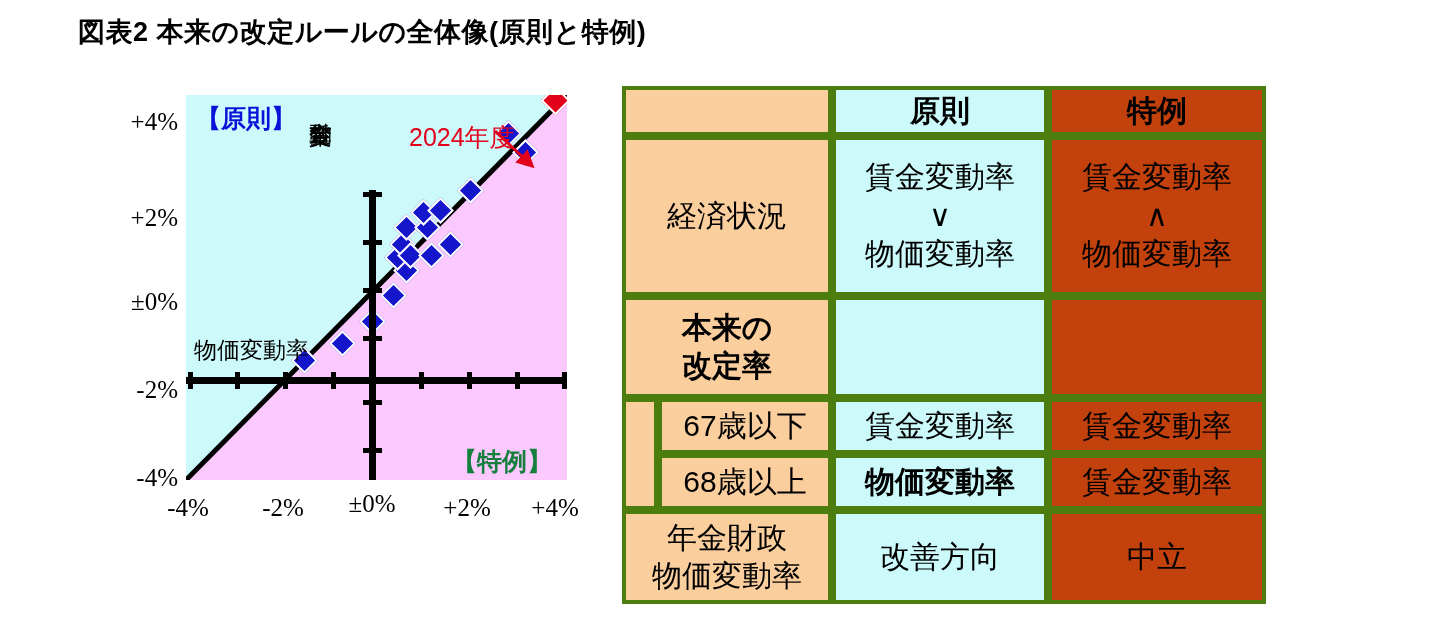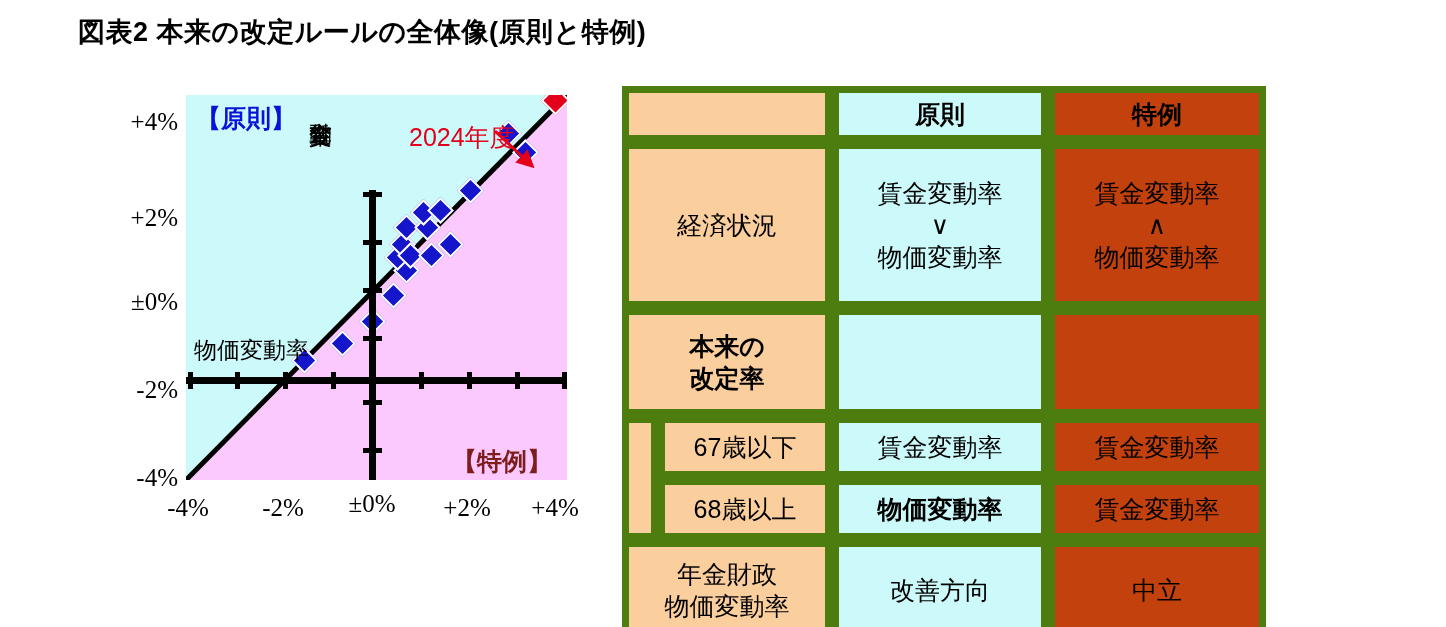--- a/index.html
+++ b/index.html
@@ -61,21 +61,21 @@
 
   
   .tag-gensoku{
     position:absolute;left:196px;top:22px;
     font-family:"Liberation Sans","DejaVu Sans",sans-serif;
     font-size:25px;font-weight:700;color:#0A12D8;white-space:nowrap;
   }
   .tag-tokurei{
     position:absolute;left:452px;top:365px;
     font-family:"Liberation Sans","DejaVu Sans",sans-serif;
-    font-size:25px;font-weight:700;color:#7f1d1d;white-space:nowrap;
+    font-size:25px;font-weight:700;color:#15803d;white-space:nowrap;
   }
   .axlabel-wage{
     position:absolute;left:309px;top:25px;
     font-family:"Liberation Sans","DejaVu Sans",sans-serif;
     font-size:23px;color:#000;
     writing-mode:vertical-rl;text-orientation:upright;
     line-height:1.0;letter-spacing:0px;
   }
   .axlabel-price{
     position:absolute;left:194px;top:255px;
@@ -105,22 +105,22 @@
   
   #rules-table{
     position:absolute;left:622px;top:86px;
     width:644px;height:455px;
     border-collapse:separate;border-spacing:0;
     table-layout:fixed;
   }
   #rules-table td{
     padding:0;vertical-align:middle;text-align:center;
     font-family:"Liberation Sans","DejaVu Sans",sans-serif;
-    font-size:25px;color:#000;line-height:1.28;
-    border:7px solid #4d7c0f;
+    font-size:30px;color:#000;line-height:1.28;
+    border:4px solid #4d7c0f;
   }
   .c-hdr{background:#FBCE9D;}
   .c-orange{background:#FBCE9D;text-align:left;padding-left:14px;}
   .c-orange-c{background:#FBCE9D;text-align:center;}
   .c-cyan{background:#CCFAFA;}
   .c-pink{background:#c2410c;}
   .hdr-gensoku{color:#1515CC;font-weight:700;}
   .hdr-tokurei{color:#E2001A;font-weight:700;}
   .bold-cell{font-weight:700;}
   .spacer-col{background:#FBCE9D;}

